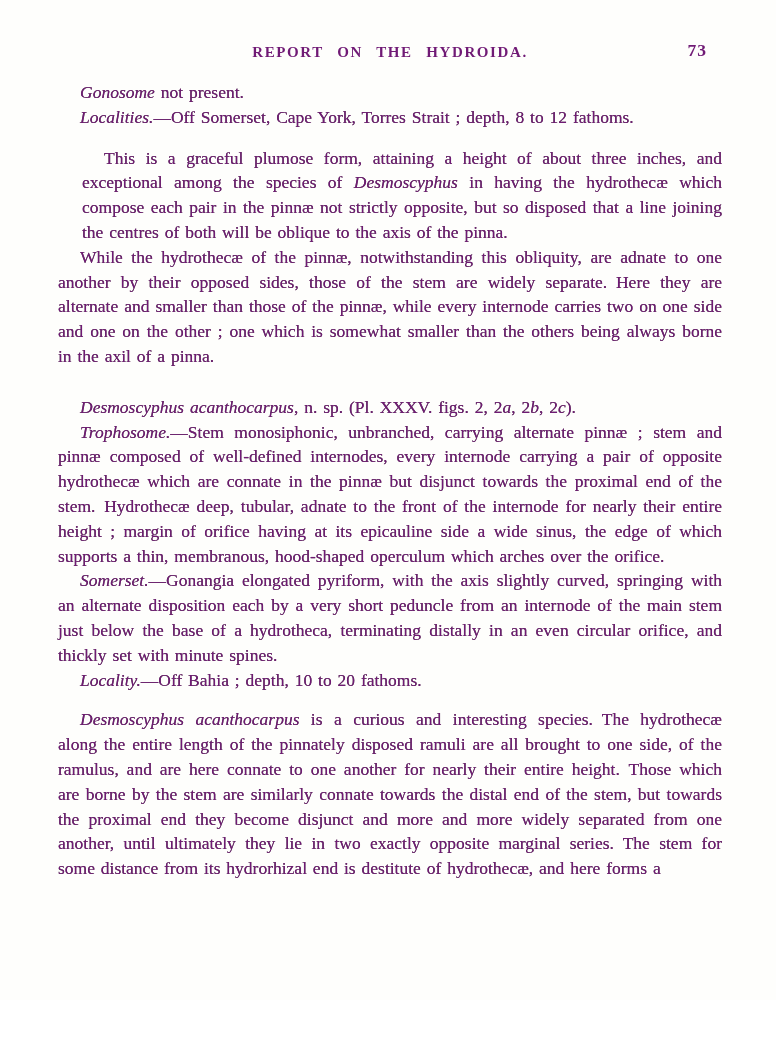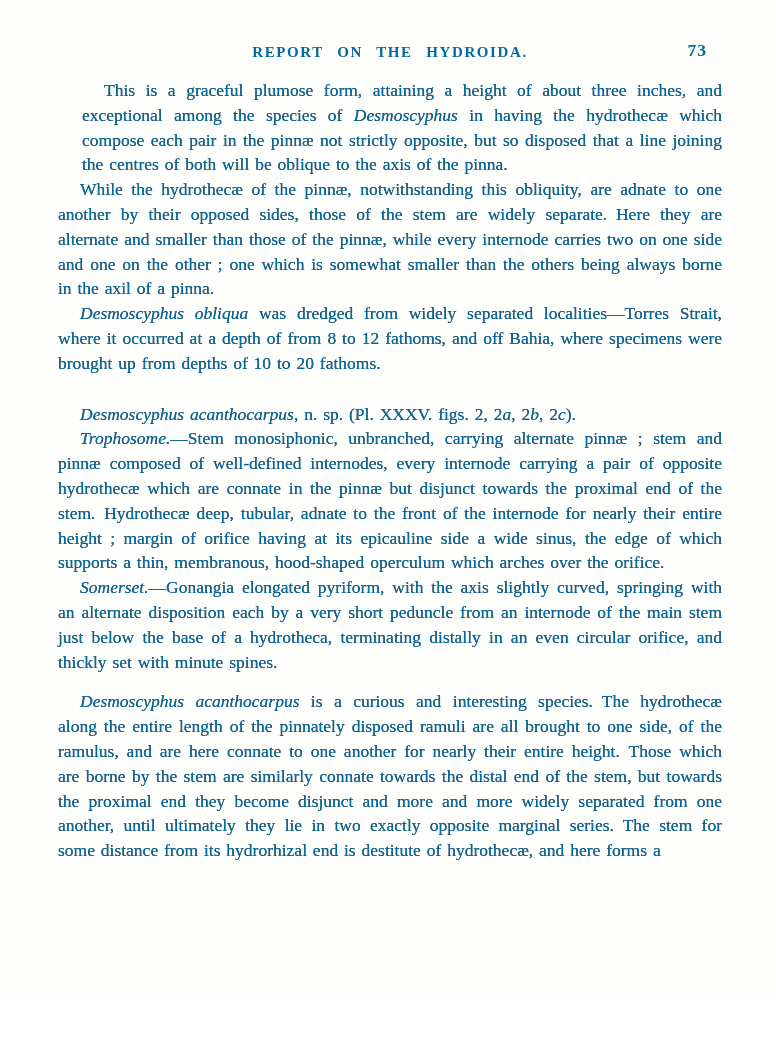--- a/index.html
+++ b/index.html
@@ -7,21 +7,21 @@
     padding: 0;
     background: #ffffff;
   }
   .page {
     position: relative;
     width: 776px;
     height: 1000px;
     background: #fefefc;
     overflow: hidden;
     font-family: "Liberation Serif", "DejaVu Serif", serif;
-    color: #0369a1;
+    color: #701a75;
   }
   .running-head {
     position: relative;
     margin: 42px 54px 0 58px;
     height: 20px;
   }
   .running-title {
     text-align: center;
     font-size: 15px;
     font-weight: bold;
@@ -61,32 +61,34 @@
 
 <div class="page">
 
   <header class="running-head">
     <div class="running-title">REPORT ON THE HYDROIDA.</div>
     <div class="page-number">73</div>
   </header>
 
   <main class="text-block">
 
+    <p class="indent sp18"><span class="it">Gonosome</span><span> not present.</span></p>
 
+    <p class="indent"><span class="it">Localities.</span><span>—Off Somerset, Cape York, Torres Strait ; depth, 8 to 12 fathoms.</span></p>
 
 
     <p class="indent sp16"><span>This is a graceful plumose form, attaining a height of about three inches, and exceptional among the species of </span><span class="it">Desmoscyphus</span><span> in having the hydrothecæ which compose each pair in the pinnæ not strictly opposite, but so disposed that a line joining the centres of both will be oblique to the axis of the pinna.</span></p>
 
     <p class="indent"><span>While the hydrothecæ of the pinnæ, notwithstanding this obliquity, are adnate to one another by their opposed sides, those of the stem are widely separate. Here they are alternate and smaller than those of the pinnæ, while every internode carries two on one side and one on the other ; one which is somewhat smaller than the others being always borne in the axil of a pinna.</span></p>
 
-    <p class="indent"><span class="it">Desmoscyphus obliqua</span><span> was dredged from widely separated localities—Torres Strait, where it occurred at a depth of from 8 to 12 fathoms, and off Bahia, where specimens were brought up from depths of 10 to 20 fathoms.</span></p>
 
     <p class="indent sp26"><span class="it">Desmoscyphus acanthocarpus</span><span>, n. sp. (Pl. XXXV. figs. 2, 2</span><span class="it">a</span><span>, 2</span><span class="it">b</span><span>, 2</span><span class="it">c</span><span>).</span></p>
 
     <p class="indent sp12"><span class="it">Trophosome.</span><span>—Stem monosiphonic, unbranched, carrying alternate pinnæ ; stem and pinnæ composed of well-defined internodes, every internode carrying a pair of opposite hydrothecæ which are connate in the pinnæ but disjunct towards the proximal end of the stem. Hydrothecæ deep, tubular, adnate to the front of the internode for nearly their entire height ; margin of orifice having at its epicauline side a wide sinus, the edge of which supports a thin, membranous, hood-shaped operculum which arches over the orifice.</span></p>
 
     <p class="indent"><span class="it">Somerset.</span><span>—Gonangia elongated pyriform, with the axis slightly curved, springing with an alternate disposition each by a very short peduncle from an internode of the main stem just below the base of a hydrotheca, terminating distally in an even circular orifice, and thickly set with minute spines.</span></p>
 
+    <p class="indent"><span class="it">Locality.</span><span>—Off Bahia ; depth, 10 to 20 fathoms.</span></p>
 
     <p class="indent sp4"><span class="it">Desmoscyphus acanthocarpus</span><span> is a curious and interesting species. The hydrothecæ along the entire length of the pinnately disposed ramuli are all brought to one side, of the ramulus, and are here connate to one another for nearly their entire height. Those which are borne by the stem are similarly connate towards the distal end of the stem, but towards the proximal end they become disjunct and more and more widely separated from one another, until ultimately they lie in two exactly opposite marginal series. The stem for some distance from its hydrorhizal end is destitute of hydrothecæ, and here forms a</span></p>
 
   </main>
 </div>
 
 </body></html>

